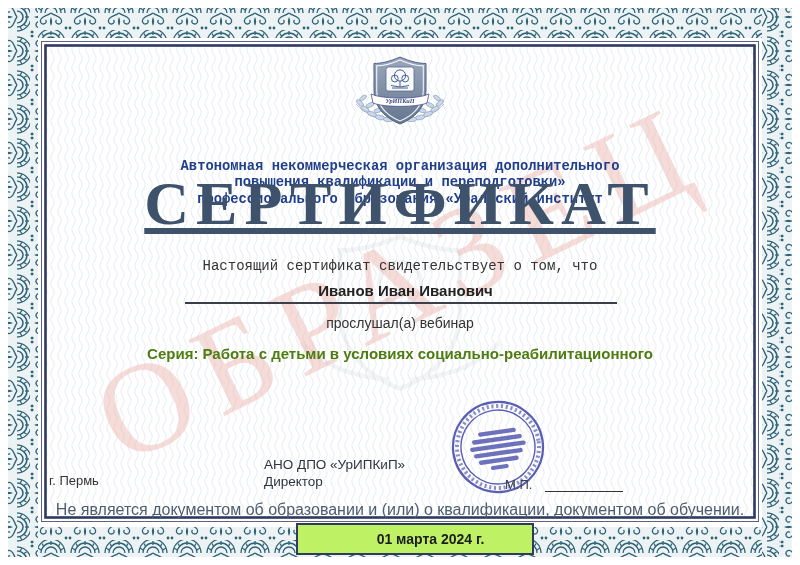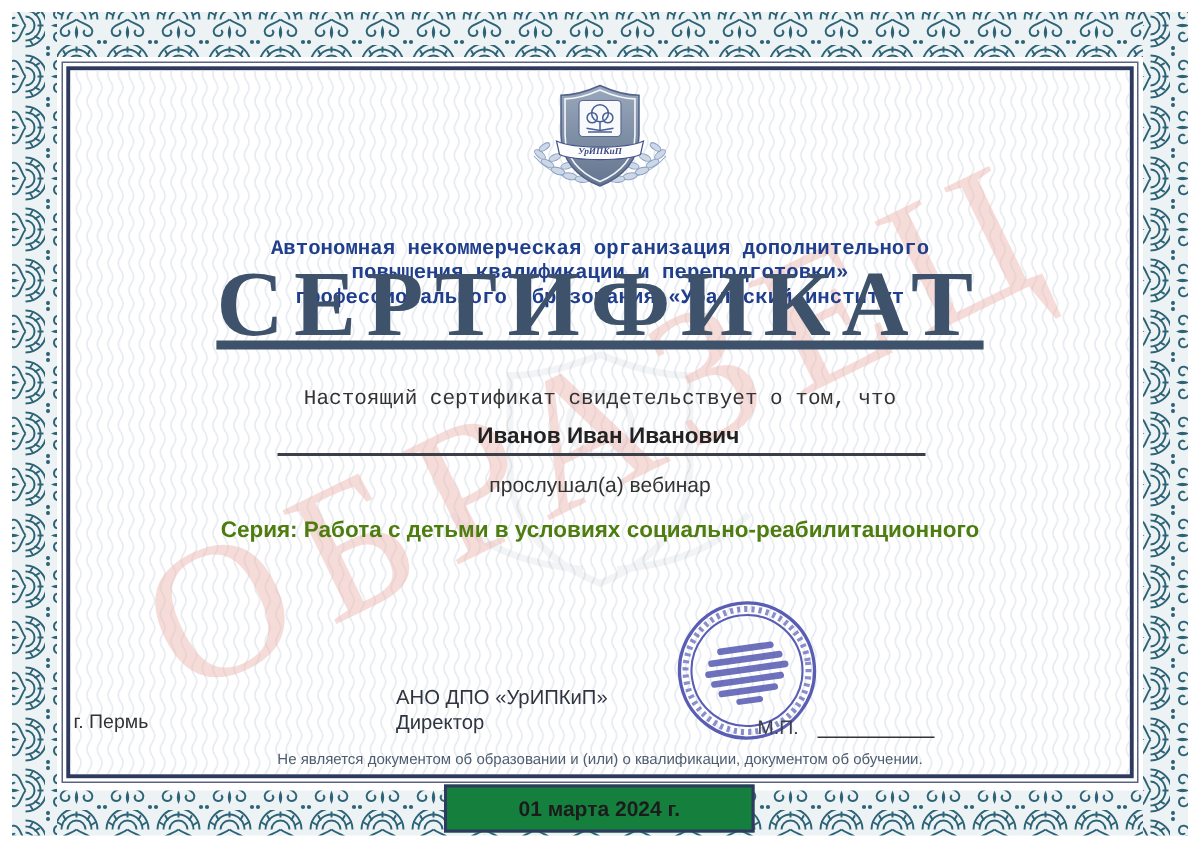--- a/index.html
+++ b/index.html
@@ -47,25 +47,25 @@
   .action{left:0;right:0;top:315px;text-align:center;z-index:10;
     font-size:14px;color:var(--body-text);}
   .topic{left:0;right:0;top:343px;text-align:center;z-index:10;
     font-size:15px;font-weight:700;line-height:22px;color:#4d7c0f;}
   .city{left:49px;top:473px;z-index:10;font-size:13px;color:var(--body-text);}
   .director{left:264px;top:457px;z-index:10;font-size:13.5px;line-height:16.5px;color:#2f3540;}
   .seal{left:450px;top:399px;z-index:9;}
   .mp{left:505px;top:477px;z-index:11;font-size:13px;color:#3b3f4e;}
   .sig-line{left:545px;top:491px;width:78px;height:0;border-top:1.5px solid #333;z-index:11;}
   .disclaimer{left:0;right:0;top:501px;text-align:center;z-index:10;
-    font-size:10px;color:var(--muted-text);}
+    font-size:16px;color:var(--muted-text);}
   .date-box{left:296px;top:523px;width:203px;height:28px;z-index:20;
-    background:#15803d;border:2px solid var(--frame-navy);
+    background:#bef264;border:2px solid var(--frame-navy);
     display:flex;align-items:center;justify-content:center;
-    font-size:14px;font-weight:700;color:#1c1c1c;}
+    font-size:14px;font-weight:700;color:#1c1c1c;padding-left:31px;}
 </style>
 </head>
 <body>
 
 <div class="cert">
 
   <svg class="abs bg-layer" width="800" height="565" viewBox="0 0 800 565">
     <defs>
       <pattern id="orn" width="34" height="30" patternUnits="userSpaceOnUse">
         <rect width="34" height="30" style="fill:var(--border-bg,#edf3f5)"></rect>

